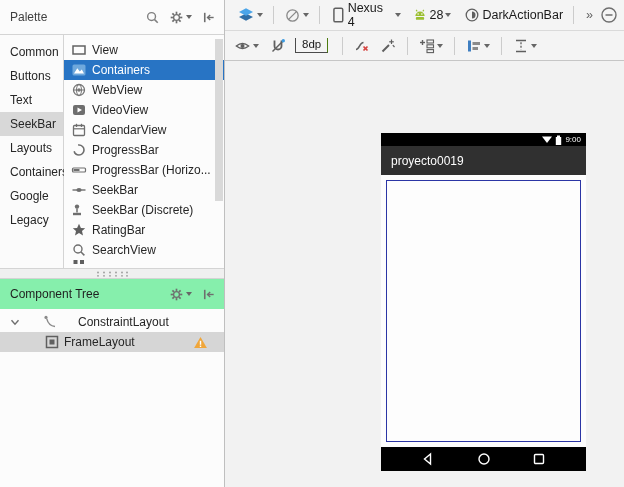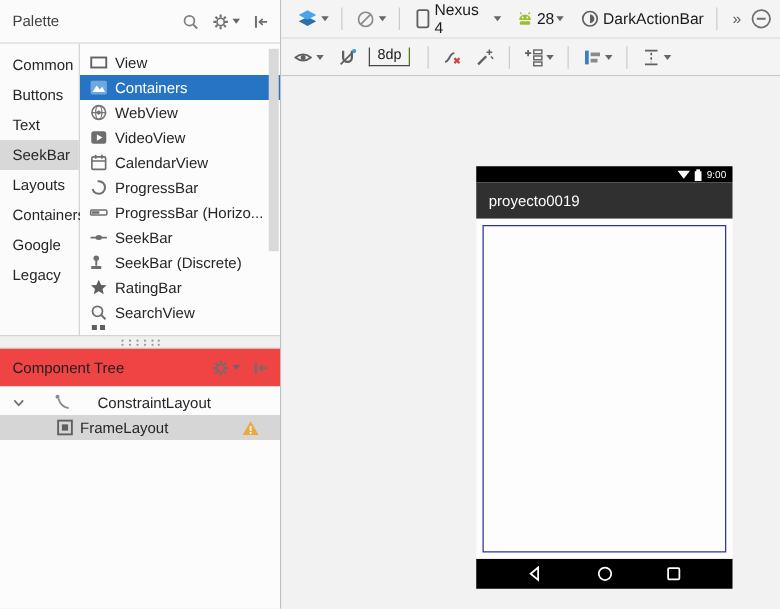--- a/index.html
+++ b/index.html
@@ -22,21 +22,21 @@
   .pal-list { flex:1; position:relative; padding-top:5px; overflow:hidden; background:#fcfcfc; }
   .pal-item { height:20px; display:flex; align-items:center; gap:5px; padding-left:7px; cursor:pointer; white-space:nowrap; }
   .pal-item .lbl { color:#262626; }
   .pal-item.selected { background:#2874c4; }
   .pal-item.selected .lbl { color:#fff; }
   .pal-item.clipped { height:8px; overflow:hidden; }
   .pal-scrollbar { position:absolute; right:1px; top:4px; width:8px; height:162px; background:#d9d9d9; }
 
   .splitter { height:11px; background:#f0f0f0; border-top:1px solid #d4d4d4; border-bottom:1px solid #d4d4d4; display:flex; align-items:center; justify-content:center; cursor:row-resize; }
 
-  .ct-header { height:30px; display:flex; align-items:center; padding:0 8px 0 10px; background:#ef4444; }
+  .ct-header { height:30px; display:flex; align-items:center; padding:0 8px 0 10px; background:#86efac; }
   .ct-header .ph-title { flex:1; }
   .tree { padding-top:3px; }
   .tree-row { height:20px; display:flex; align-items:center; gap:4px; cursor:pointer; }
   .tree-row .lbl { color:#262626; }
   .tree-row.selected { background:#d6d6d6; }
   .indent1 { padding-left:8px;gap:20px; }
   .indent2 { padding-left:44px; }
   .warn-right { margin-left:auto; margin-right:16px; }
 
   

